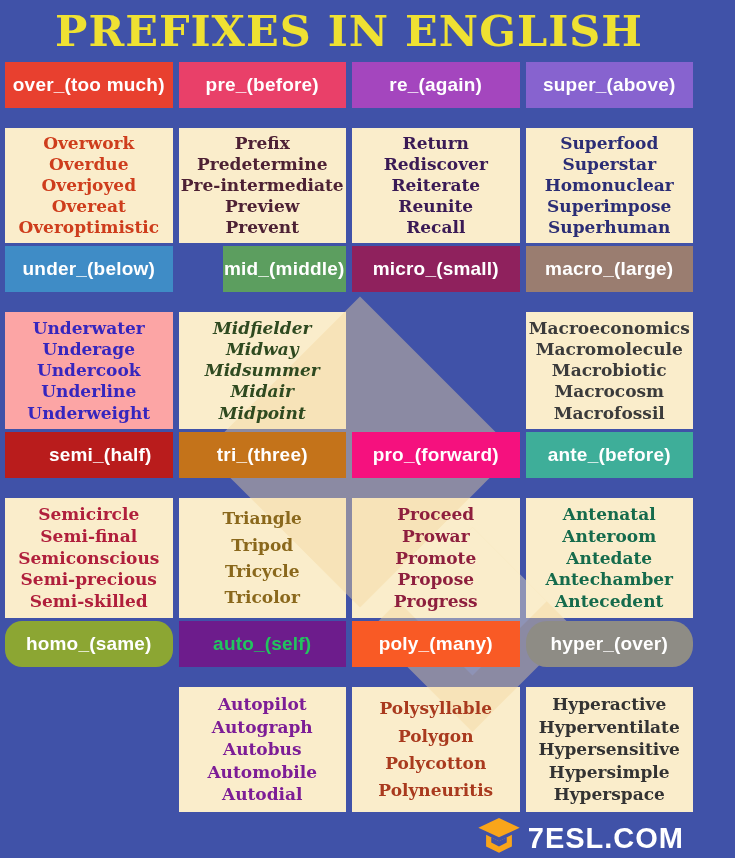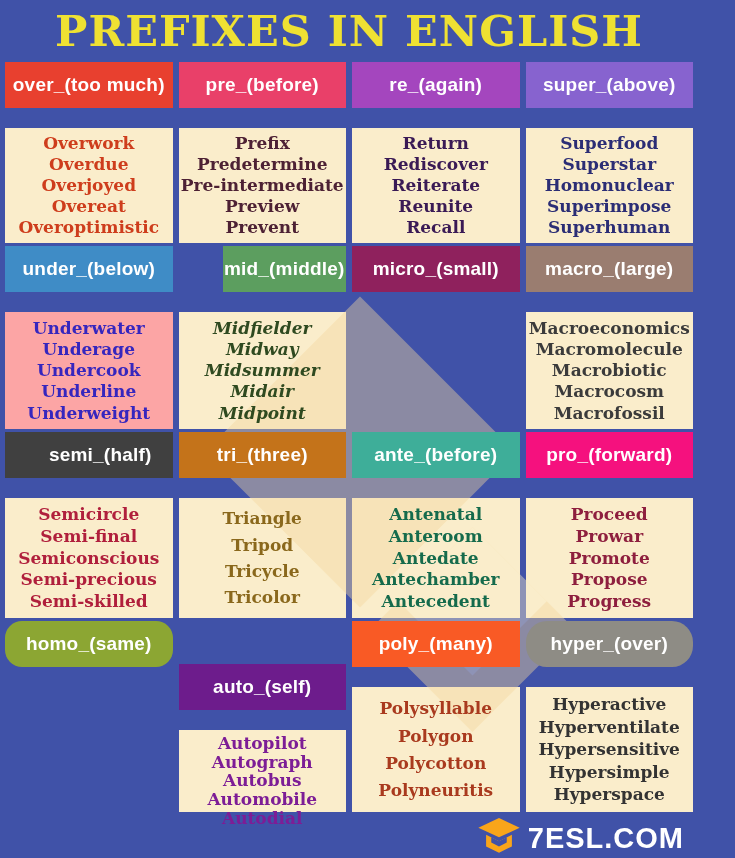--- a/index.html
+++ b/index.html
@@ -160,69 +160,69 @@
       <div class="wl" style="background-color: rgb(250, 237, 203); color: rgb(59, 59, 59);">
         <span class="w">Macroeconomics</span>
         <span class="w">Macromolecule</span>
         <span class="w">Macrobiotic</span>
         <span class="w">Macrocosm</span>
         <span class="w">Macrofossil</span>
       </div>
     </section>
 
     <section class="card">
-      <div class="hd" style="background-color: #404040; color: rgb(255, 255, 255); padding-left: 23px;">semi_(half)</div>
+      <div class="hd" style="background-color: #b91c1c; color: rgb(255, 255, 255); padding-left: 23px;">semi_(half)</div>
       <div class="wl" style="background-color: rgb(250, 237, 203); color: rgb(176, 31, 60);">
         <span class="w">Semicircle</span>
         <span class="w">Semi-final</span>
         <span class="w">Semiconscious</span>
         <span class="w">Semi-precious</span>
         <span class="w">Semi-skilled</span>
       </div>
     </section>
 
     <section class="card">
       <div class="hd" style="background-color: rgb(196, 115, 26); color: rgb(255, 255, 255);">tri_(three)</div>
       <div class="wl" style="background-color: rgb(250, 237, 203); color: rgb(138, 104, 28);">
         <span class="w">Triangle</span>
         <span class="w">Tripod</span>
         <span class="w">Tricycle</span>
         <span class="w">Tricolor</span>
 
+      </div>
+    </section>
+
+    <section class="card">
+      <div class="hd" style="background-color: rgb(245, 17, 126); color: rgb(255, 255, 255);">pro_(forward)</div>
+      <div class="wl" style="background-color: rgb(250, 237, 203); color: rgb(142, 31, 62);">
+        <span class="w">Proceed</span>
+        <span class="w">Prowar</span>
+        <span class="w">Promote</span>
+        <span class="w">Propose</span>
+        <span class="w">Progress</span>
       </div>
     </section>
 
     <section class="card">
       <div class="hd" style="background-color: rgb(62, 174, 153); color: rgb(255, 255, 255);">ante_(before)</div>
       <div class="wl" style="background-color: rgb(250, 237, 203); color: rgb(21, 107, 76);">
         <span class="w">Antenatal</span>
         <span class="w">Anteroom</span>
         <span class="w">Antedate</span>
         <span class="w">Antechamber</span>
         <span class="w">Antecedent</span>
       </div>
     </section>
 
     <section class="card">
-      <div class="hd" style="background-color: rgb(245, 17, 126); color: rgb(255, 255, 255);">pro_(forward)</div>
-      <div class="wl" style="background-color: rgb(250, 237, 203); color: rgb(142, 31, 62);">
-        <span class="w">Proceed</span>
-        <span class="w">Prowar</span>
-        <span class="w">Promote</span>
-        <span class="w">Propose</span>
-        <span class="w">Progress</span>
-      </div>
-    </section>
-
-    <section class="card">
       <div class="hd" style="background-color: rgb(140, 166, 51); color: rgb(255, 255, 255); border-radius: 17px;">homo_(same)</div>
     </section>
 
     <section class="card">
-      <div class="hd" style="background-color: rgb(109, 28, 140); color: #ffffff; margin-top: 43px;">auto_(self)</div>
+      <div class="hd" style="background-color: rgb(109, 28, 140); color: #22c55e;">auto_(self)</div>
       <div class="wl" style="background-color: rgb(250, 237, 203); color: rgb(125, 29, 150);">
         <span class="w">Autopilot</span>
         <span class="w">Autograph</span>
         <span class="w">Autobus</span>
         <span class="w">Automobile</span>
         <span class="w">Autodial</span>
       </div>
     </section>
 
     <section class="card">

